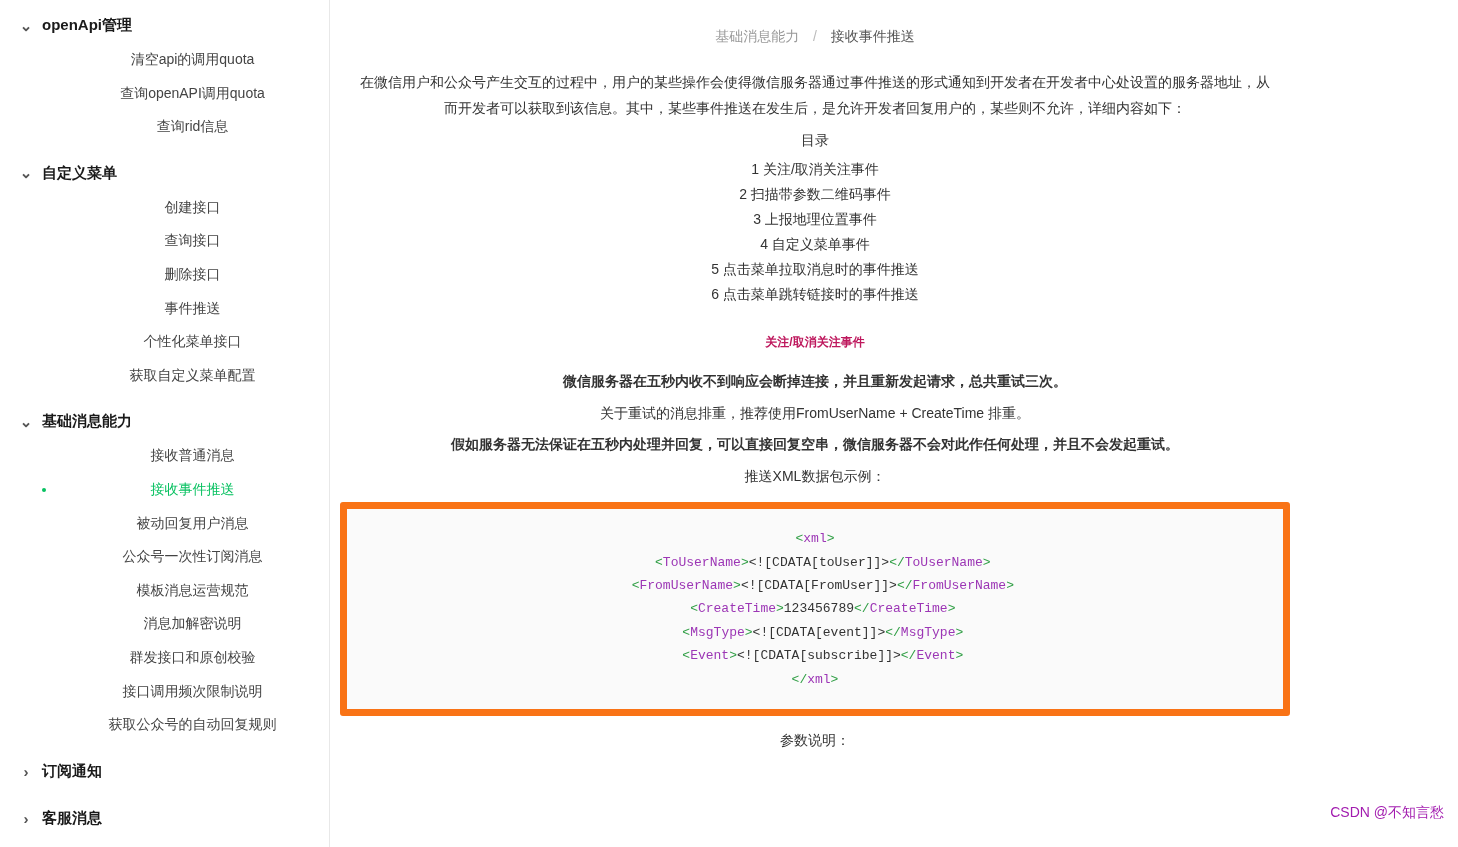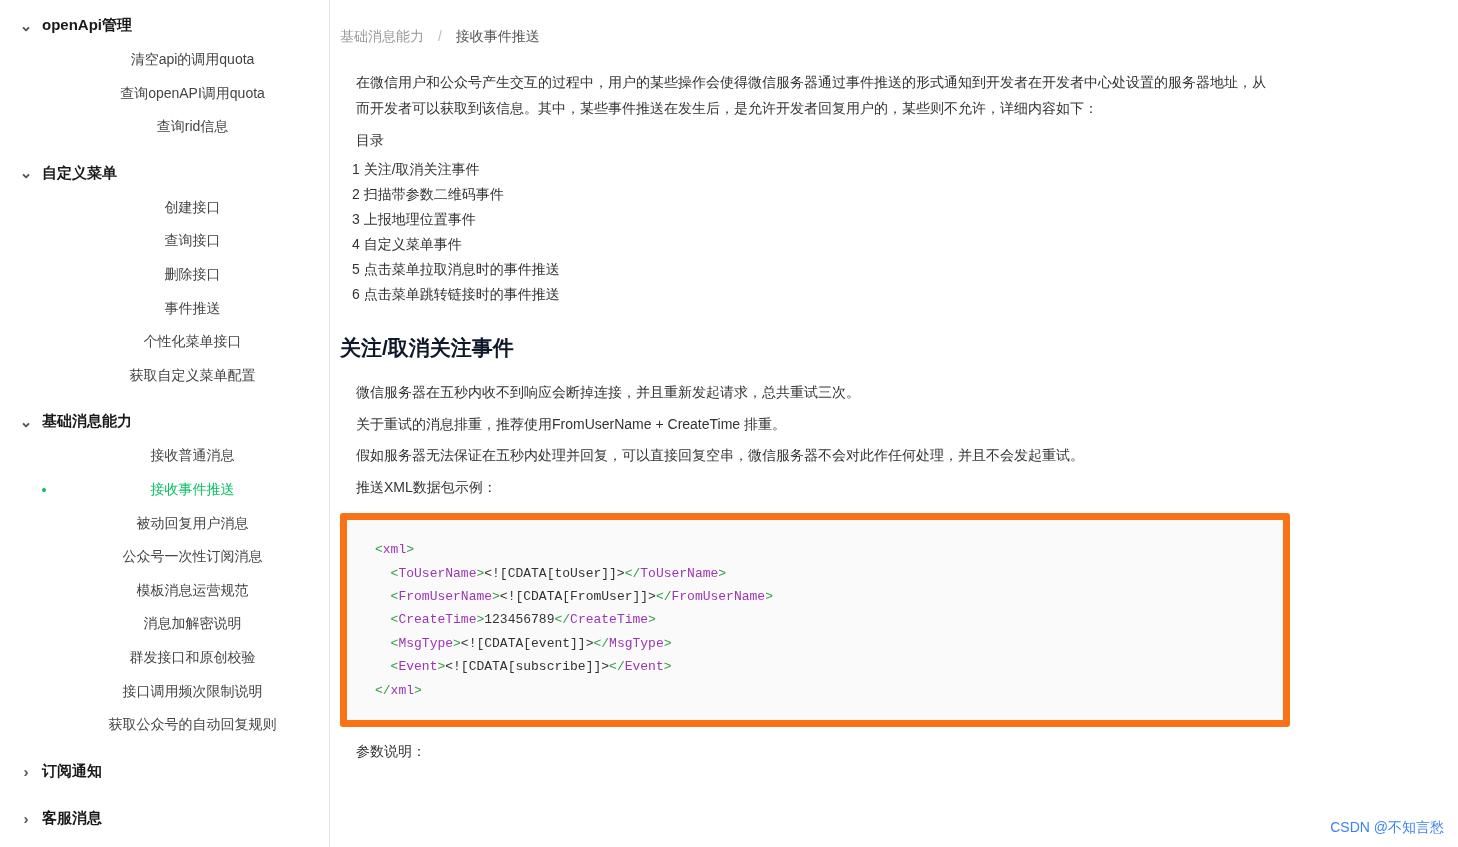--- a/index.html
+++ b/index.html
@@ -17,21 +17,21 @@
   overflow-y: auto;
   height: 847px;
 }
 .main {
   flex: 1;
   padding: 20px 0 20px 0;
   overflow-y: auto;
   height: 847px;
   position: relative;
 }
-.content-inner { padding: 0 40px 0 10px; max-width: 1000px; }
+.content-inner { padding: 0 40px 0 10px; max-width: 1000px; text-align: center; }
 .nav-group-title {
   display: flex;
   align-items: center;
   padding: 8px 18px;
   font-size: 15px;
   font-weight: 600;
   color: #1a1a1a;
   cursor: pointer;
 }
 .nav-group-title .chev { width: 16px; display: inline-flex; justify-content: center; margin-right: 8px; color: #555; }
@@ -47,42 +47,42 @@
 .nav-item.active { color: #07c160; }
 .nav-item.active::before {
   content: ""; position: absolute; left: 42px; top: 50%; transform: translateY(-50%);
   width: 4px; height: 4px; border-radius: 50%; background: #07c160;
 }
 .nav-spacer { height: 12px; }
 .breadcrumb { padding: 8px 0 18px 0; font-size: 14px; color: #999; }
 .breadcrumb .cur { color: #555; }
 .breadcrumb .sep { margin: 0 10px; color: #bbb; }
 p.para { line-height: 1.85; margin: 6px 16px; color: #333; font-size: 14px; }
-p.bold { font-weight: 400; }
+p.bold { font-weight: 700; }
 .toc-head { margin: 10px 0 8px 0; }
 .toc-item { margin: 7px 12px; color: #333; }
-h2.section { font-size: 21px; font-weight: 600; margin: 30px 0 18px 0; color: #0f172a; }
+h2.section { font-size: 12px; font-weight: 600; margin: 30px 0 18px 0; color: #be185d; }
 .codeblock {
   background: #fafafa;
   border: 7px solid #f97316;
   border-radius: 3px;
   padding: 18px 28px;
   margin: 12px 0;
   font-family: "SFMono-Regular", Consolas, "Courier New", monospace;
   font-size: 13px;
   line-height: 1.8;
   white-space: pre;
   color: #333;
 }
 .xml-tag { color: #2f9e44; }
 .xml-name { color: #9c36b5; }
 .xml-text { color: #333; }
 .watermark {
-  position: fixed; right: 14px; bottom: 10px;
-  color: #3b82f6; font-size: 14px; pointer-events: none;
+  position: fixed; right: 14px; bottom: 25px;
+  color: #a21caf; font-size: 14px; pointer-events: none;
 }
 </style>
 </head>
 <body>
 
 <nav class="sidebar" id="sidebar">
     <div class="nav-group-title">
       <span class="chev">⌄</span>
       <span>openApi管理</span>
     </div>

